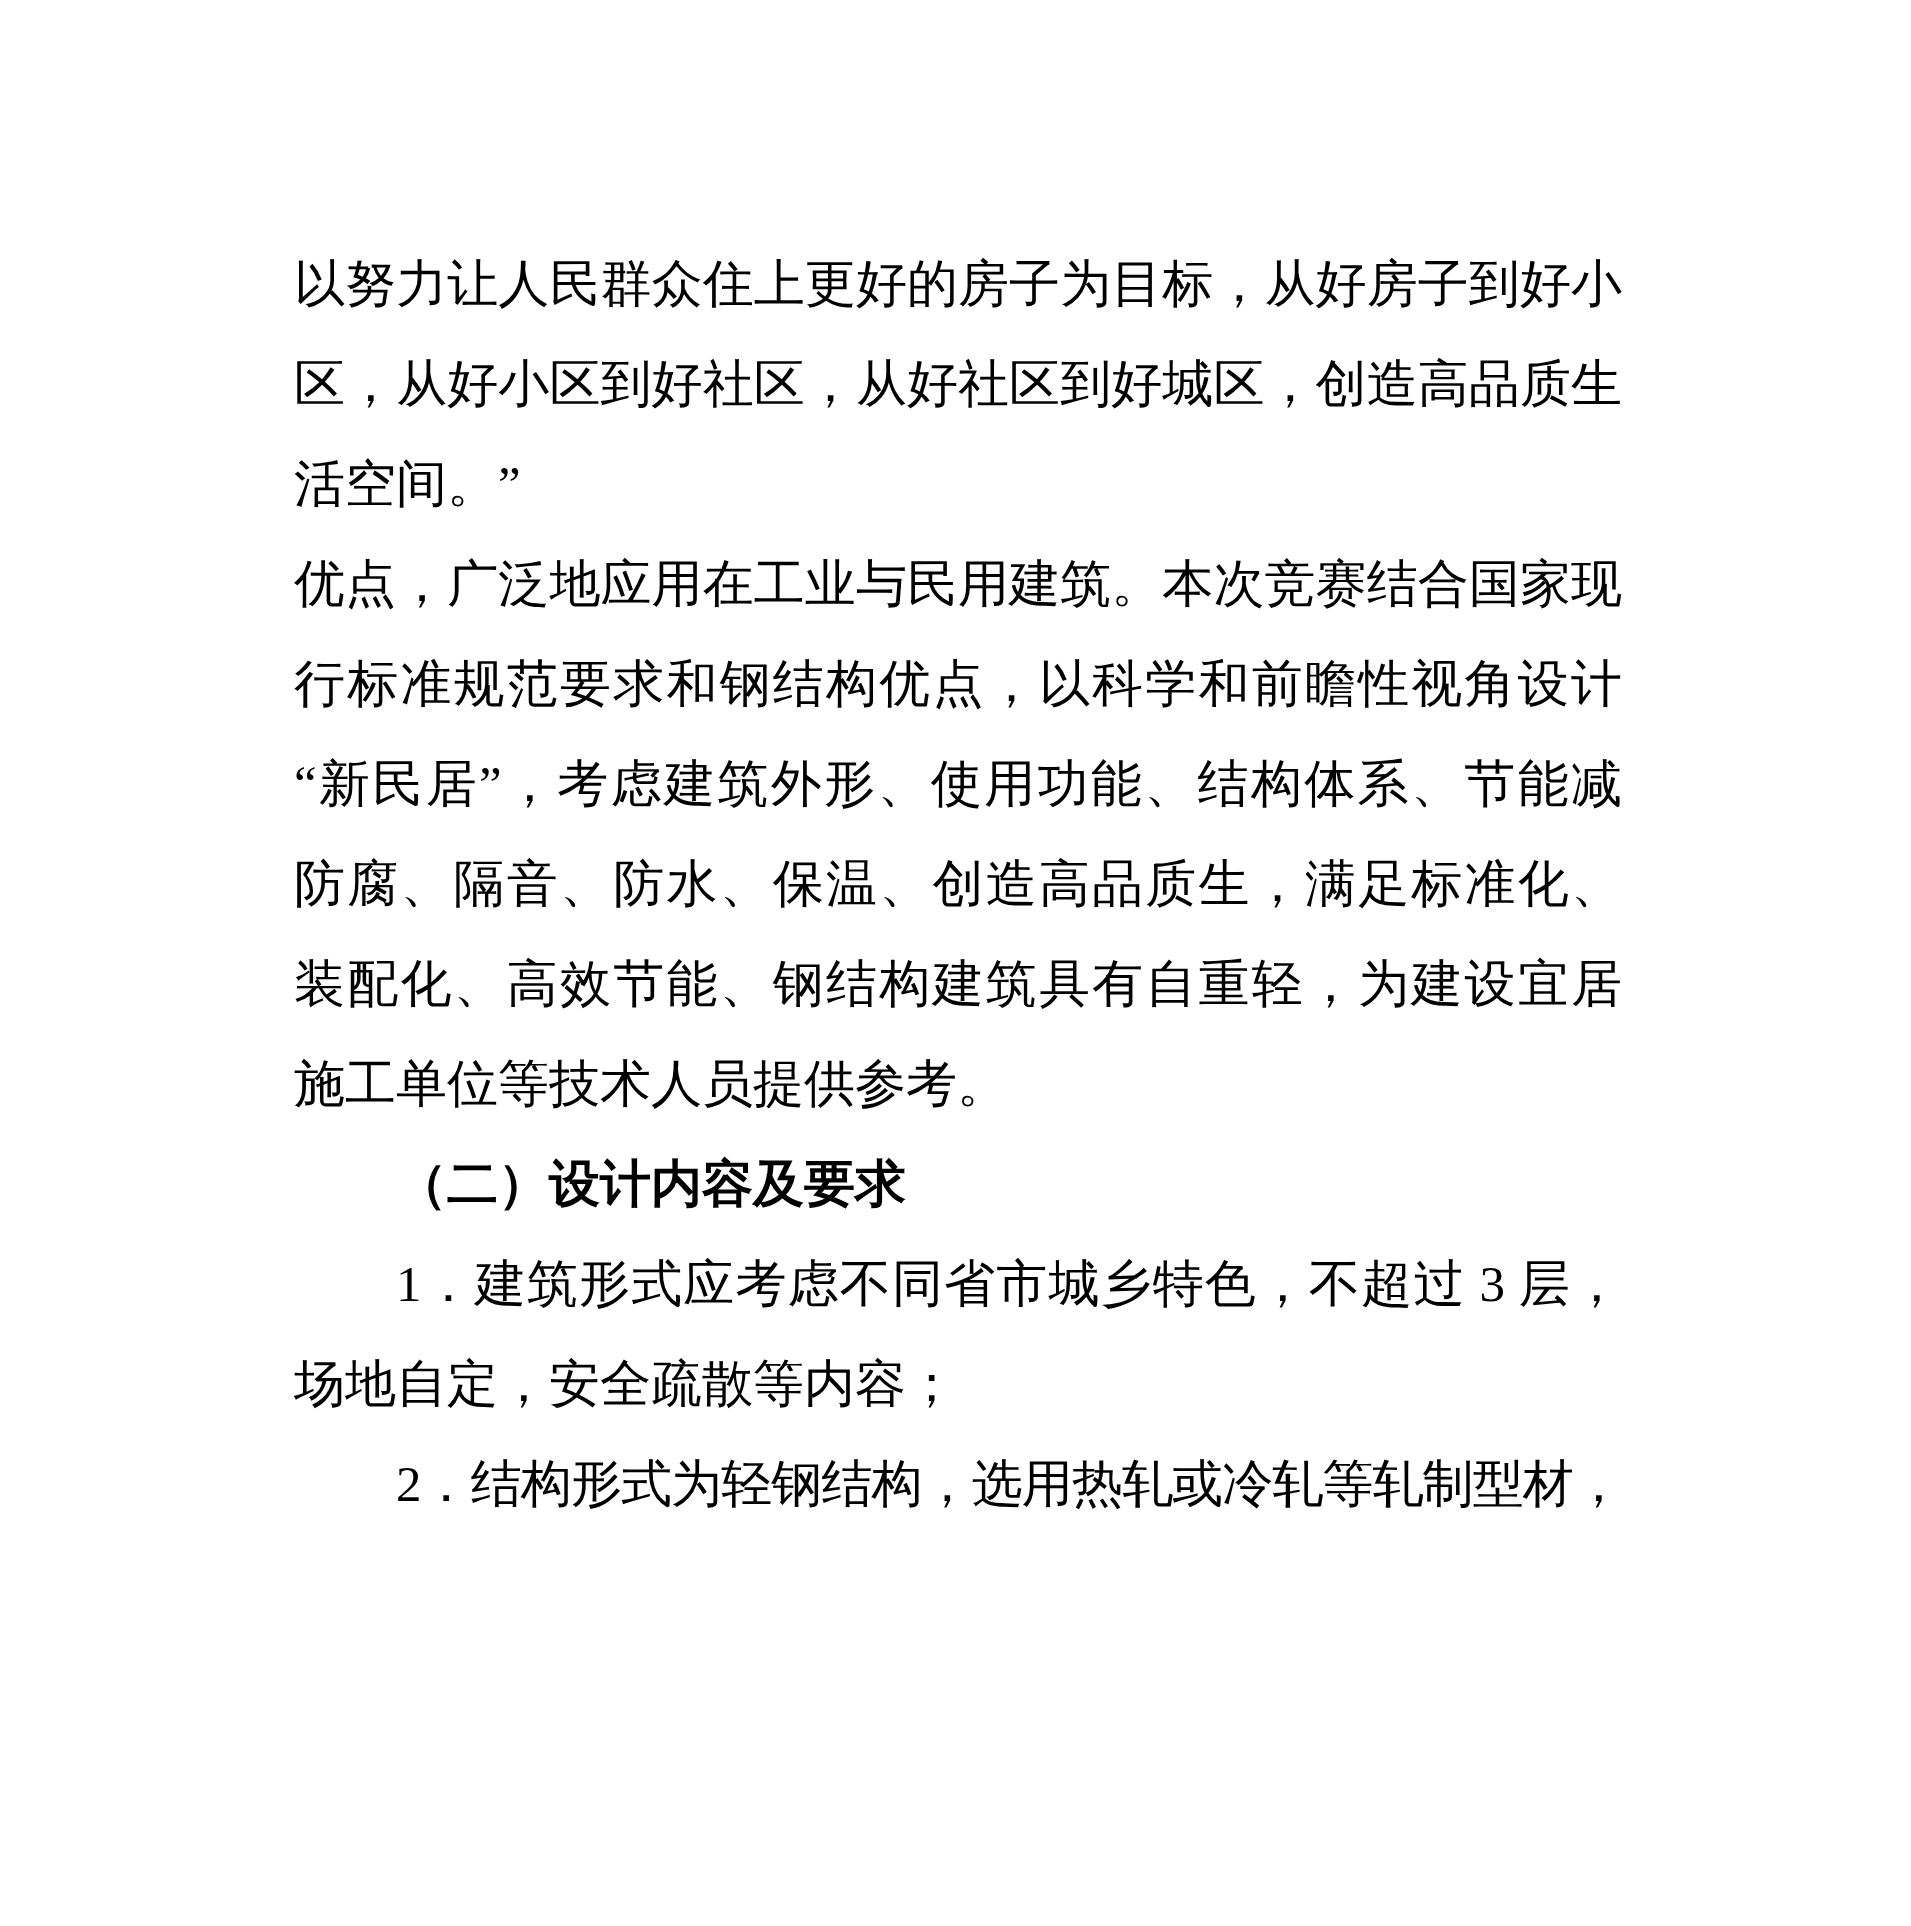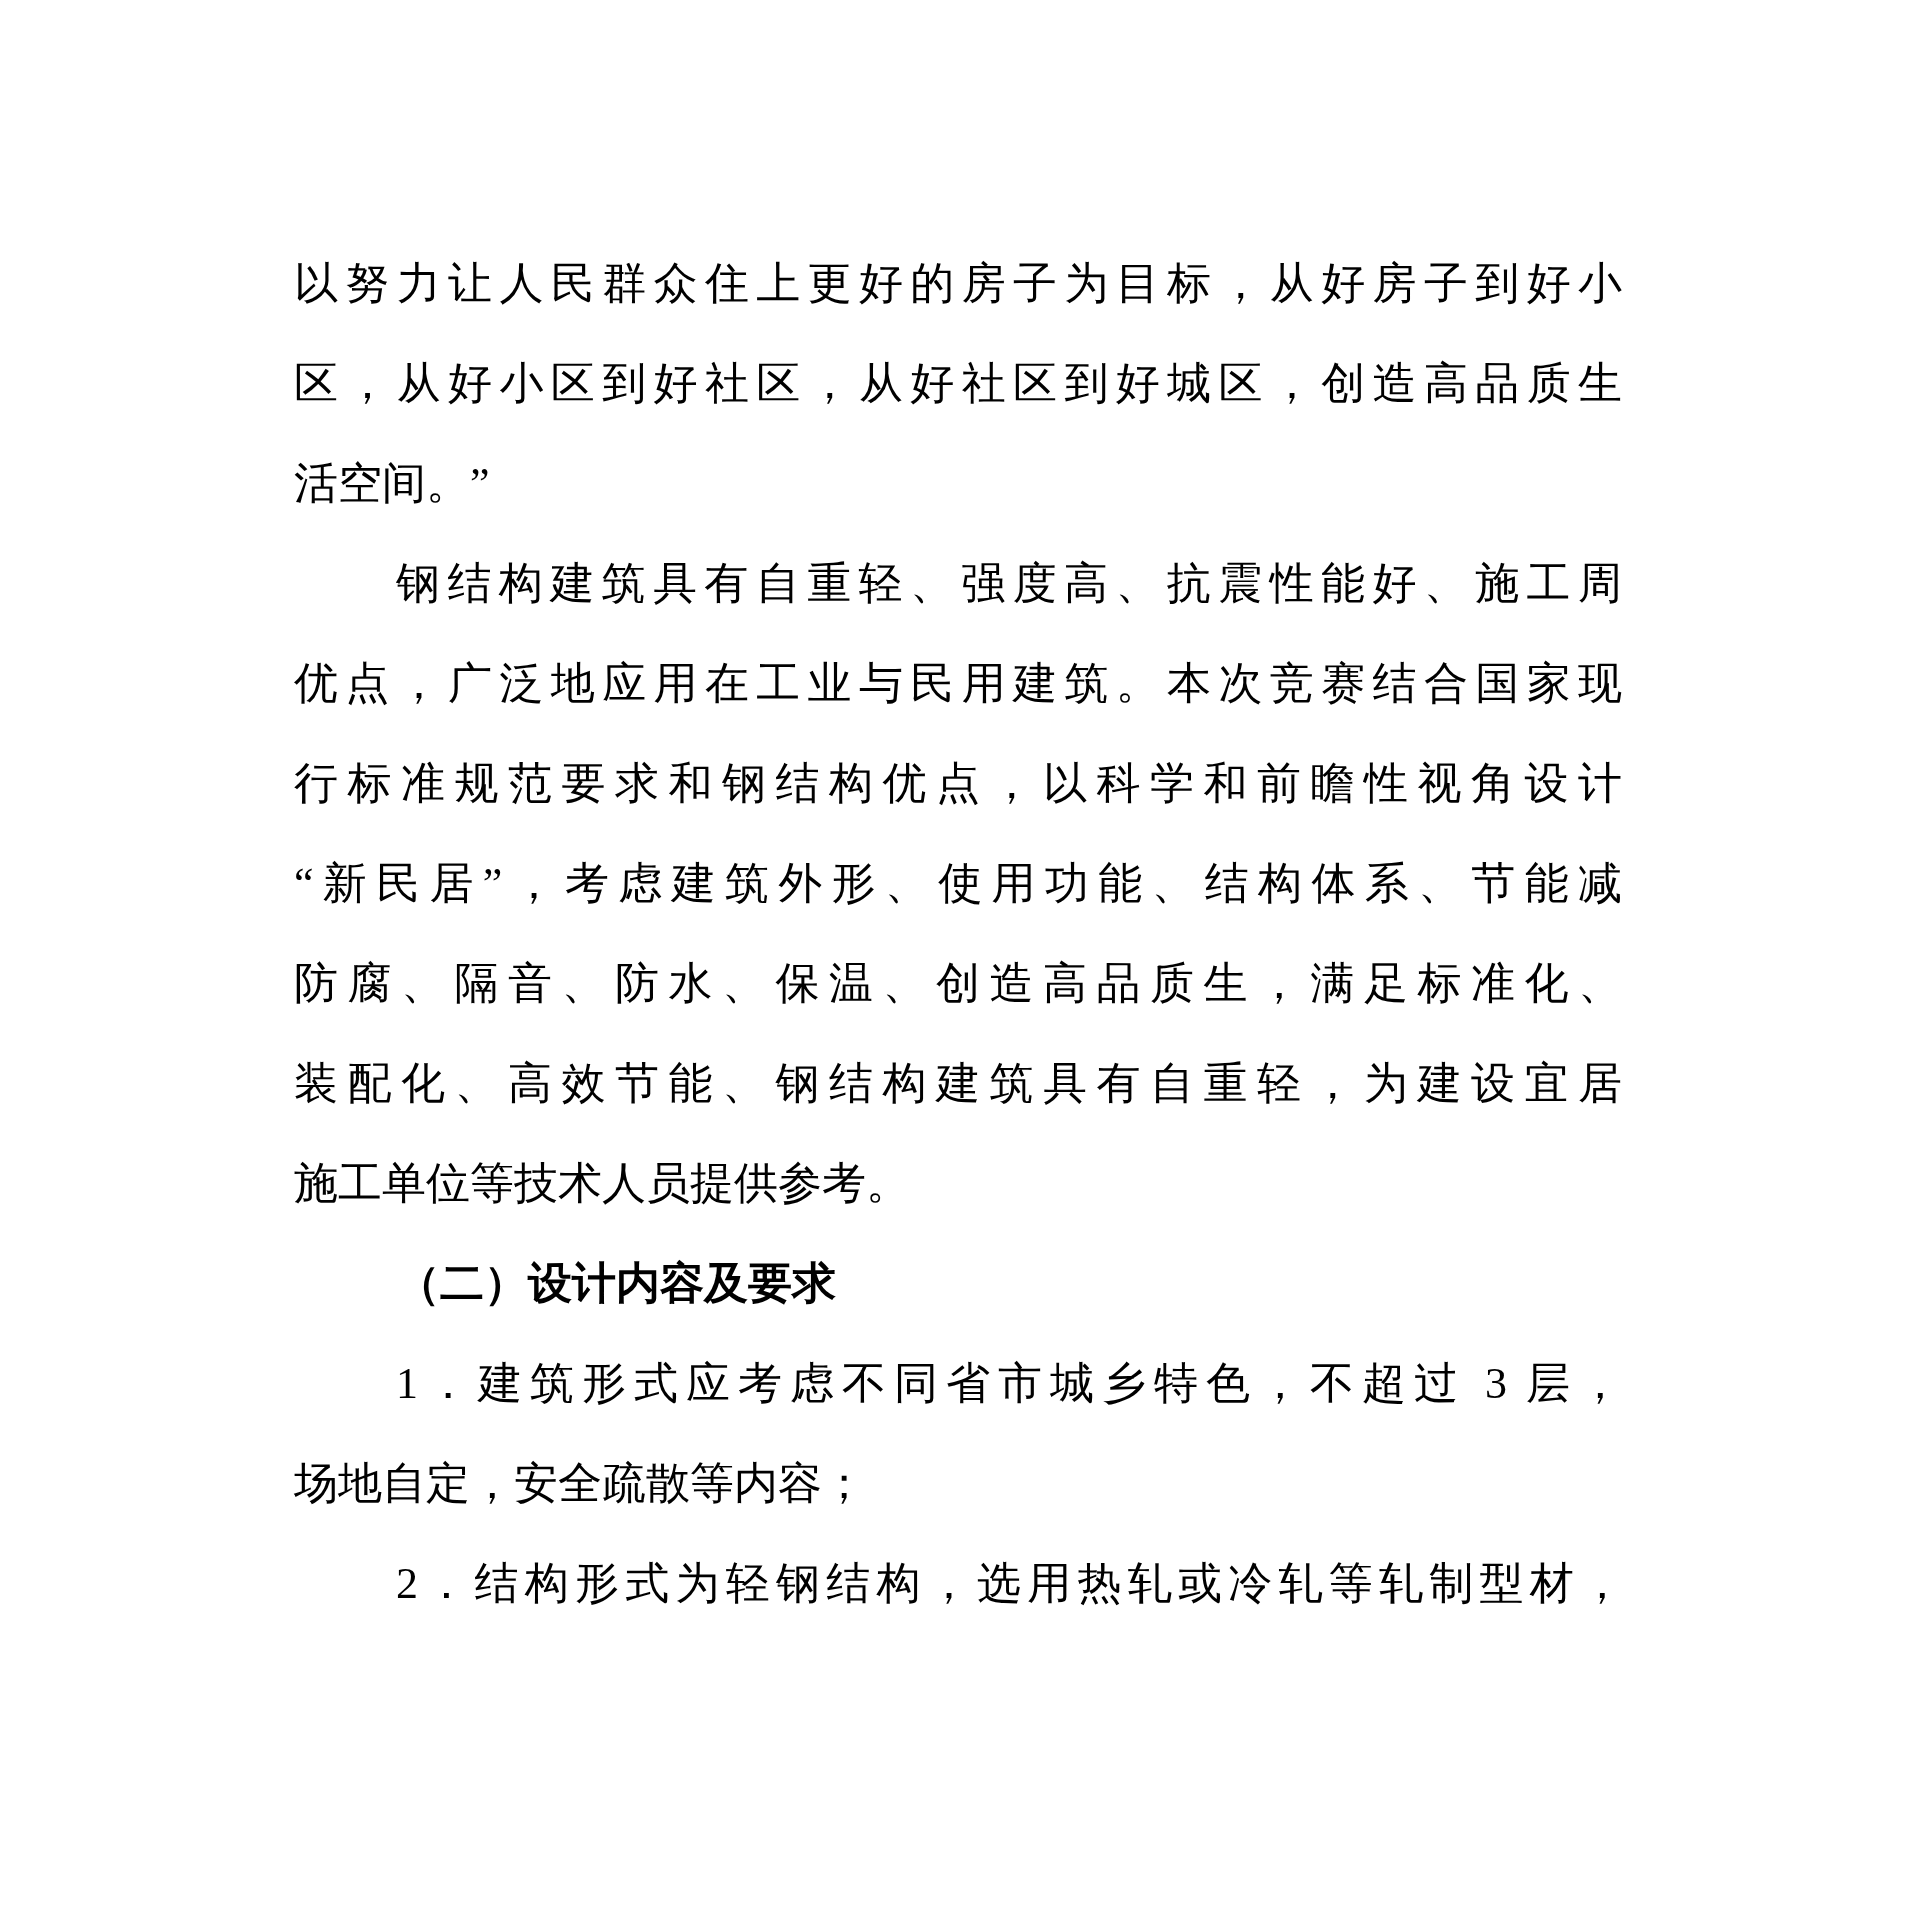--- a/index.html
+++ b/index.html
@@ -18,21 +18,21 @@
   }
   .body-text {
     position: absolute;
     left: 294px;
     top: 234px;
     width: 1328px;
   }
   .line {
     height: 100px;
     line-height: 100px;
-    font-size: 44px;
+    font-size: 51px;
     white-space: nowrap;
     letter-spacing: 0;
   }
   
   .full {
     white-space: normal;
     text-align: justify;
     text-align-last: justify;
   }
   
@@ -47,21 +47,20 @@
   }
 </style>
 </head>
 <body>
 
 <div class="page">
   <main class="body-text">
     <div class="line full">以努力让人民群众住上更好的房子为目标，从好房子到好小</div>
     <div class="line full">区，从好小区到好社区，从好社区到好城区，创造高品质生</div>
     <div class="line">活空间。”</div>
-    <div class="line full indent">钢结构建筑具有自重轻、强度高、抗震性能好、施工周</div>
     <div class="line full">优点，广泛地应用在工业与民用建筑。本次竞赛结合国家现</div>
     <div class="line full">行标准规范要求和钢结构优点，以科学和前瞻性视角设计</div>
     <div class="line full">“新民居”，考虑建筑外形、使用功能、结构体系、节能减</div>
     <div class="line full">防腐、隔音、防水、保温、创造高品质生，满足标准化、</div>
     <div class="line full">装配化、高效节能、钢结构建筑具有自重轻，为建设宜居</div>
     <div class="line">施工单位等技术人员提供参考。</div>
     <div class="line indent bold">（二）设计内容及要求</div>
     <div class="line full indent">1．建筑形式应考虑不同省市城乡特色，不超过 3 层，</div>
     <div class="line">场地自定，安全疏散等内容；</div>
     <div class="line full indent tight">2．结构形式为轻钢结构，选用热轧或冷轧等轧制型材，</div>

